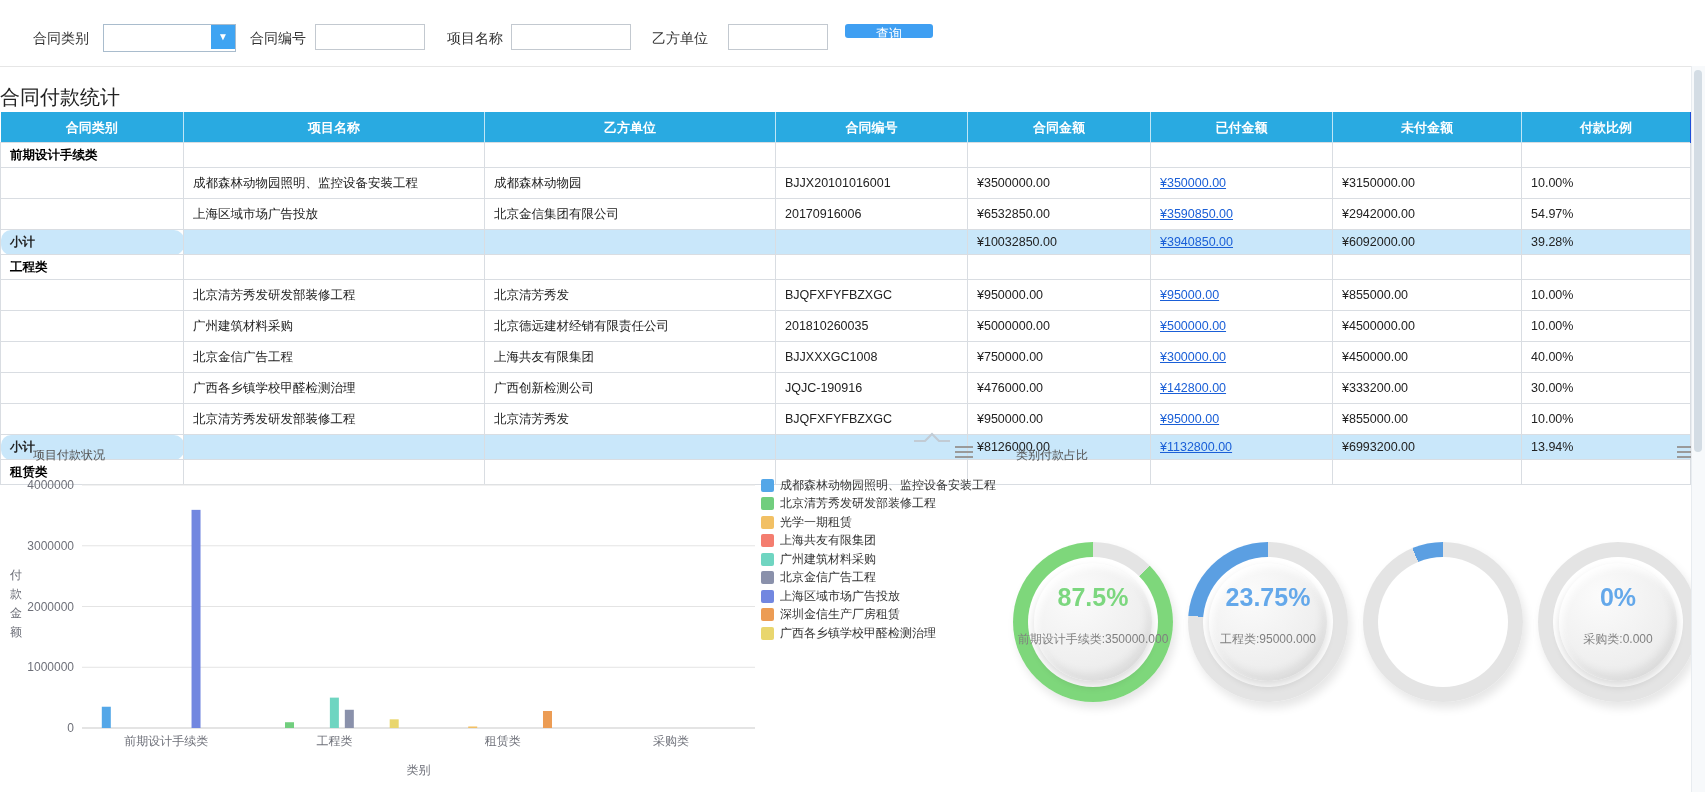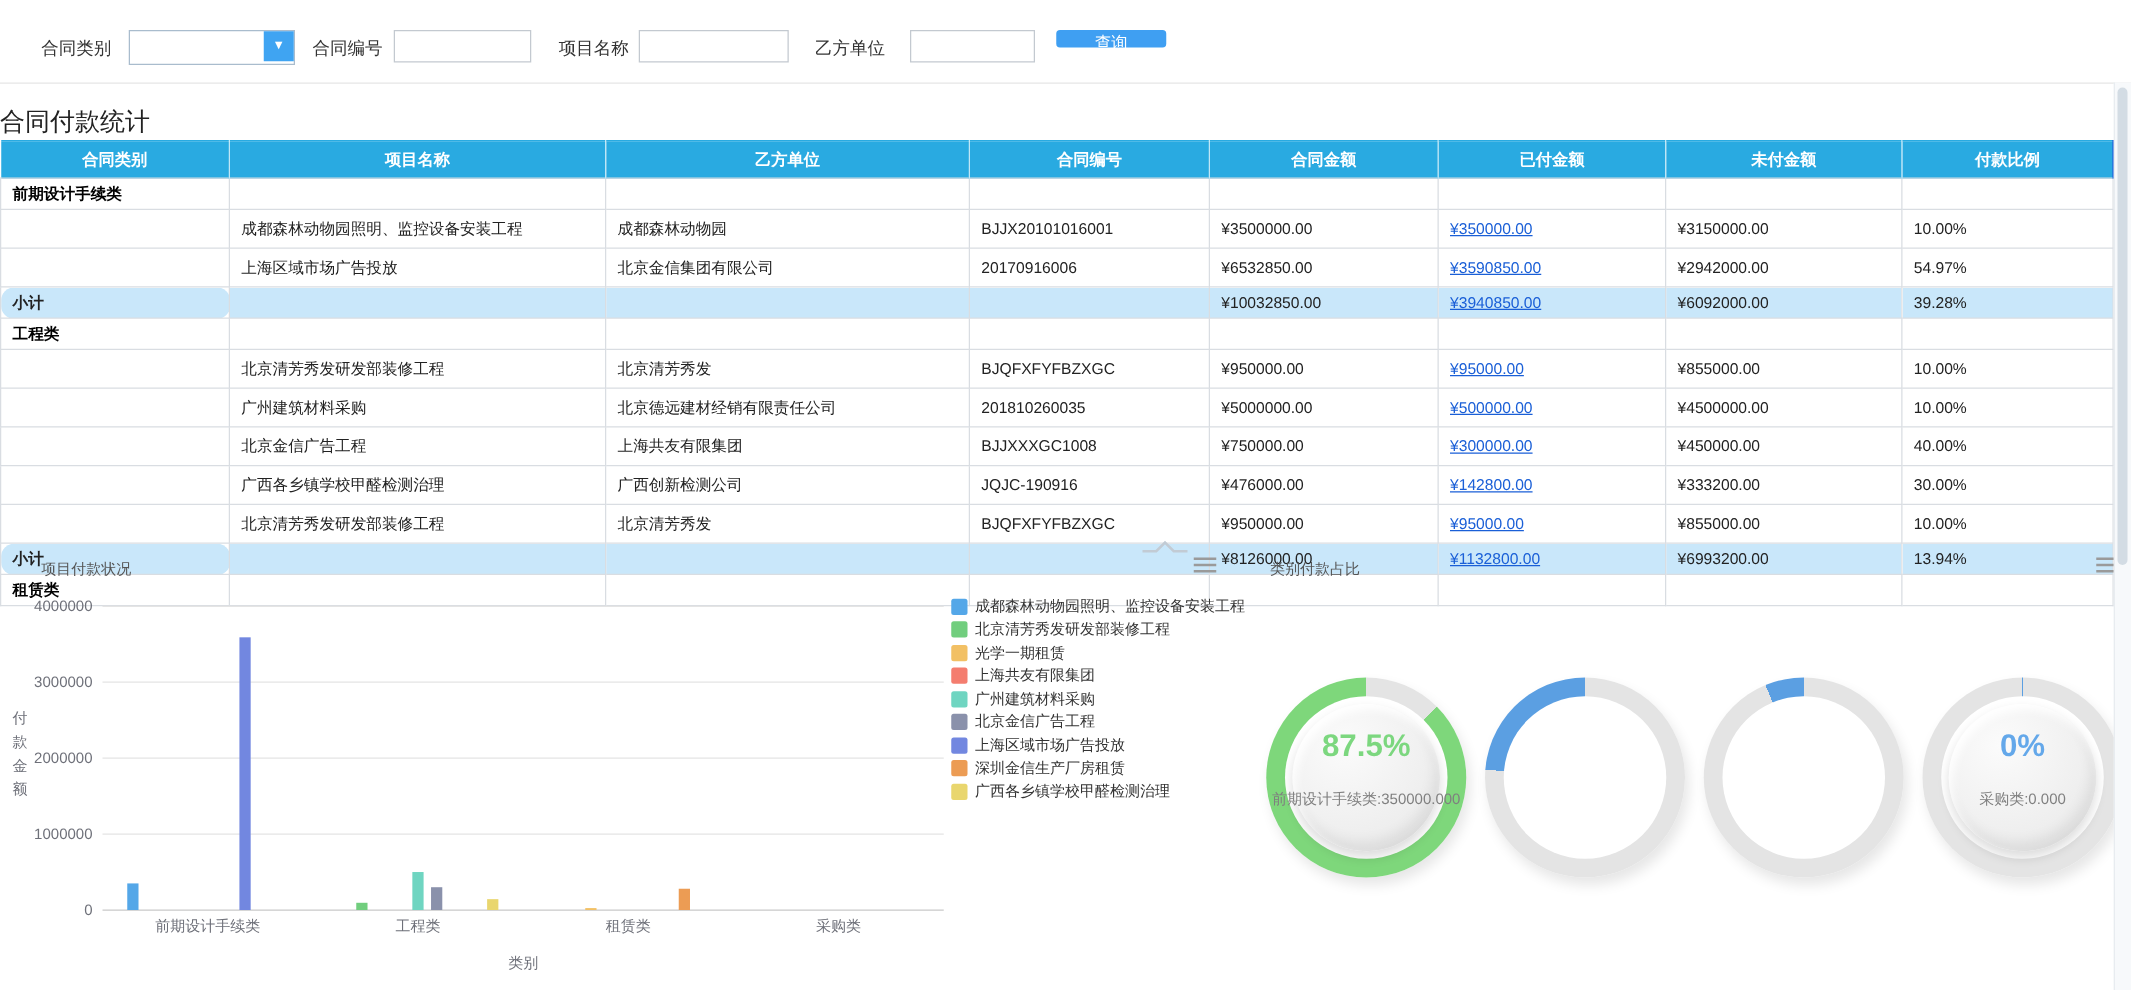--- a/index.html
+++ b/index.html
@@ -309,20 +309,24 @@
   <div id="gauges">
       <div class="donut" style="left: 1013px; top: 542px; background: conic-gradient(rgb(228, 228, 228) 0deg, rgb(228, 228, 228) 45deg, rgb(126, 215, 123) 45deg, rgb(126, 215, 123) 360deg); text-align: center;">
         <div class="hole"></div>
         <div class="plate">
           <div class="pct" style="color: rgb(124, 215, 127);">87.5%</div>
           <div class="lbl">前期设计手续类:350000.000</div>
         </div>
       </div>
       <div class="donut" style="left: 1188px; top: 542px; background: conic-gradient(rgb(228, 228, 228) 0deg, rgb(228, 228, 228) 274.5deg, rgb(91, 159, 226) 274.5deg, rgb(91, 159, 226) 360deg);">
         <div class="hole"></div>
+        <div class="plate">
+          <div class="pct" style="color: rgb(100, 168, 234);">23.75%</div>
+          <div class="lbl">工程类:95000.000</div>
+        </div>
       </div>
       <div class="donut" style="left: 1363px; top: 542px; background: conic-gradient(rgb(228, 228, 228) 0deg, rgb(228, 228, 228) 337.5deg, rgb(91, 159, 226) 337.5deg, rgb(91, 159, 226) 360deg);">
         <div class="hole"></div>
       </div>
       <div class="donut" style="left: 1538px; top: 542px; background: conic-gradient(rgb(228, 228, 228) 0deg, rgb(228, 228, 228) 360deg, rgb(91, 159, 226) 360deg, rgb(91, 159, 226) 360deg);">
         <div class="hole"></div>
         <div class="plate">
           <div class="pct" style="color: rgb(100, 168, 234);">0%</div>
           <div class="lbl">采购类:0.000</div>
         </div>

